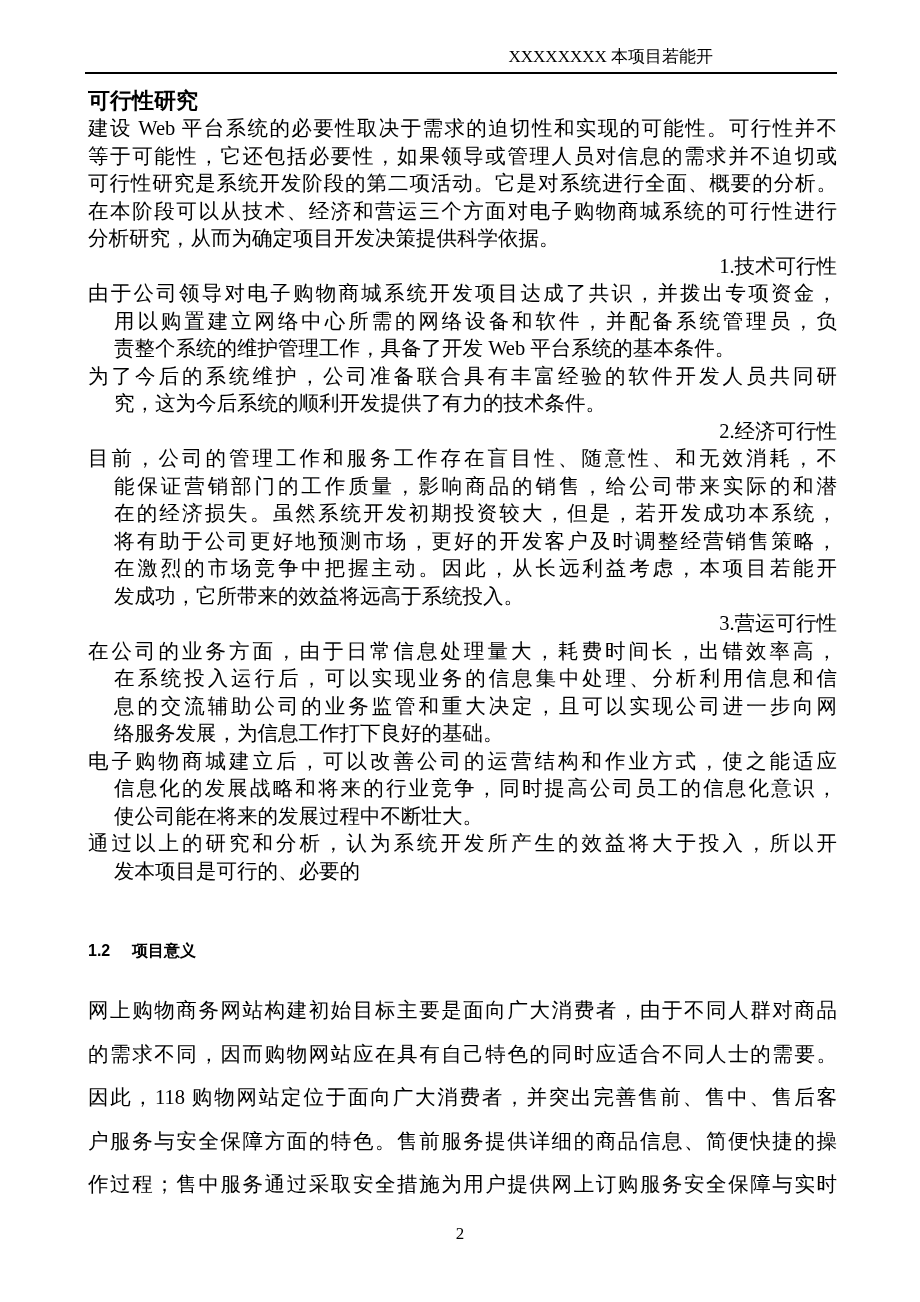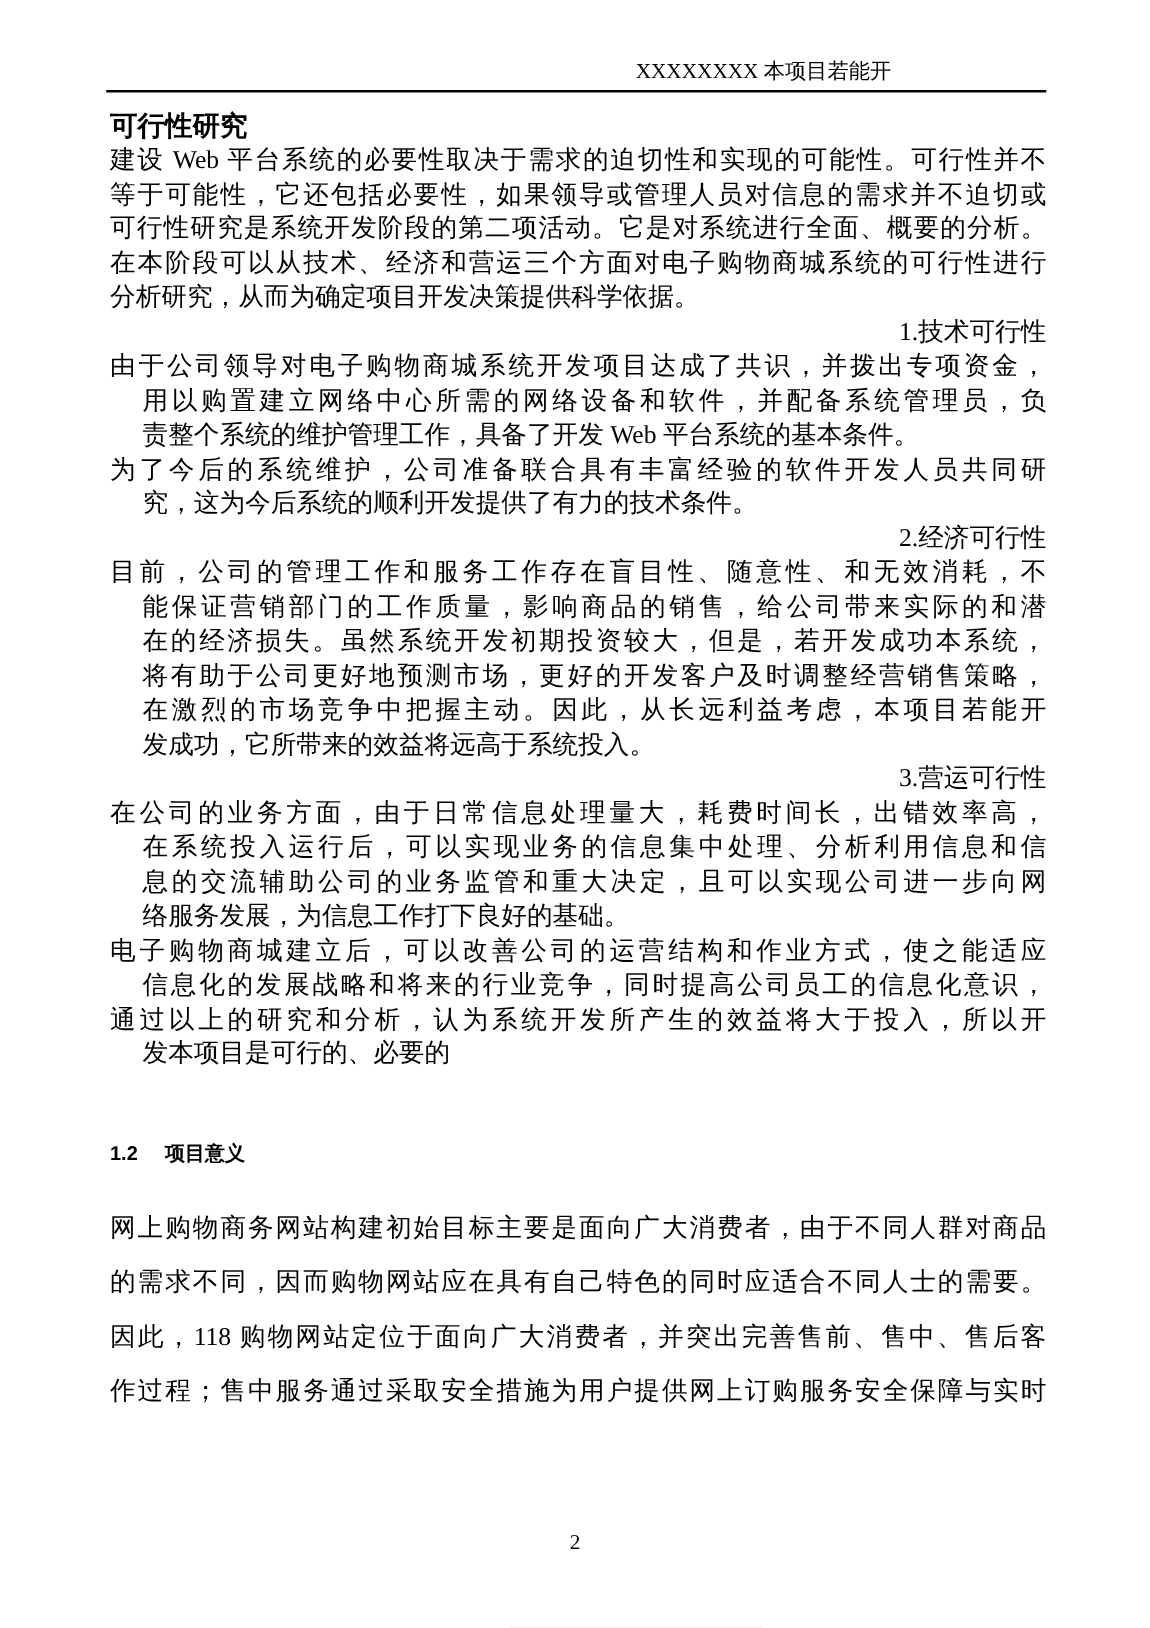--- a/index.html
+++ b/index.html
@@ -121,30 +121,32 @@
     <div class="ln li">
       <span class="num">3.</span><span>营运可行性</span>
     </div>
 
     <div class="ln j">在公司的业务方面，由于日常信息处理量大，耗费时间长，出错效率高，</div>
     <div class="ln h j">在系统投入运行后，可以实现业务的信息集中处理、分析利用信息和信</div>
     <div class="ln h j">息的交流辅助公司的业务监管和重大决定，且可以实现公司进一步向网</div>
     <div class="ln h">络服务发展，为信息工作打下良好的基础。</div>
     <div class="ln j">电子购物商城建立后，可以改善公司的运营结构和作业方式，使之能适应</div>
     <div class="ln h j">信息化的发展战略和将来的行业竞争，同时提高公司员工的信息化意识，</div>
+    <div class="ln h">使公司能在将来的发展过程中不断壮大。</div>
     <div class="ln j">通过以上的研究和分析，认为系统开发所产生的效益将大于投入，所以开</div>
     <div class="ln h">发本项目是可行的、必要的</div>
 
     <div class="h2">
       <span class="num">1.2</span><span>项目意义</span>
     </div>
 
     <div class="lnw j">网上购物商务网站构建初始目标主要是面向广大消费者，由于不同人群对商品</div>
     <div class="lnw j">的需求不同，因而购物网站应在具有自己特色的同时应适合不同人士的需要。</div>
     <div class="lnw j">因此，118 购物网站定位于面向广大消费者，并突出完善售前、售中、售后客</div>
+    <div class="lnw j">户服务与安全保障方面的特色。售前服务提供详细的商品信息、简便快捷的操</div>
     <div class="lnw j">作过程；售中服务通过采取安全措施为用户提供网上订购服务安全保障与实时</div>
 
   </div>
 
   <div class="footer">
     <span>2</span>
   </div>
 
 </div>
 

